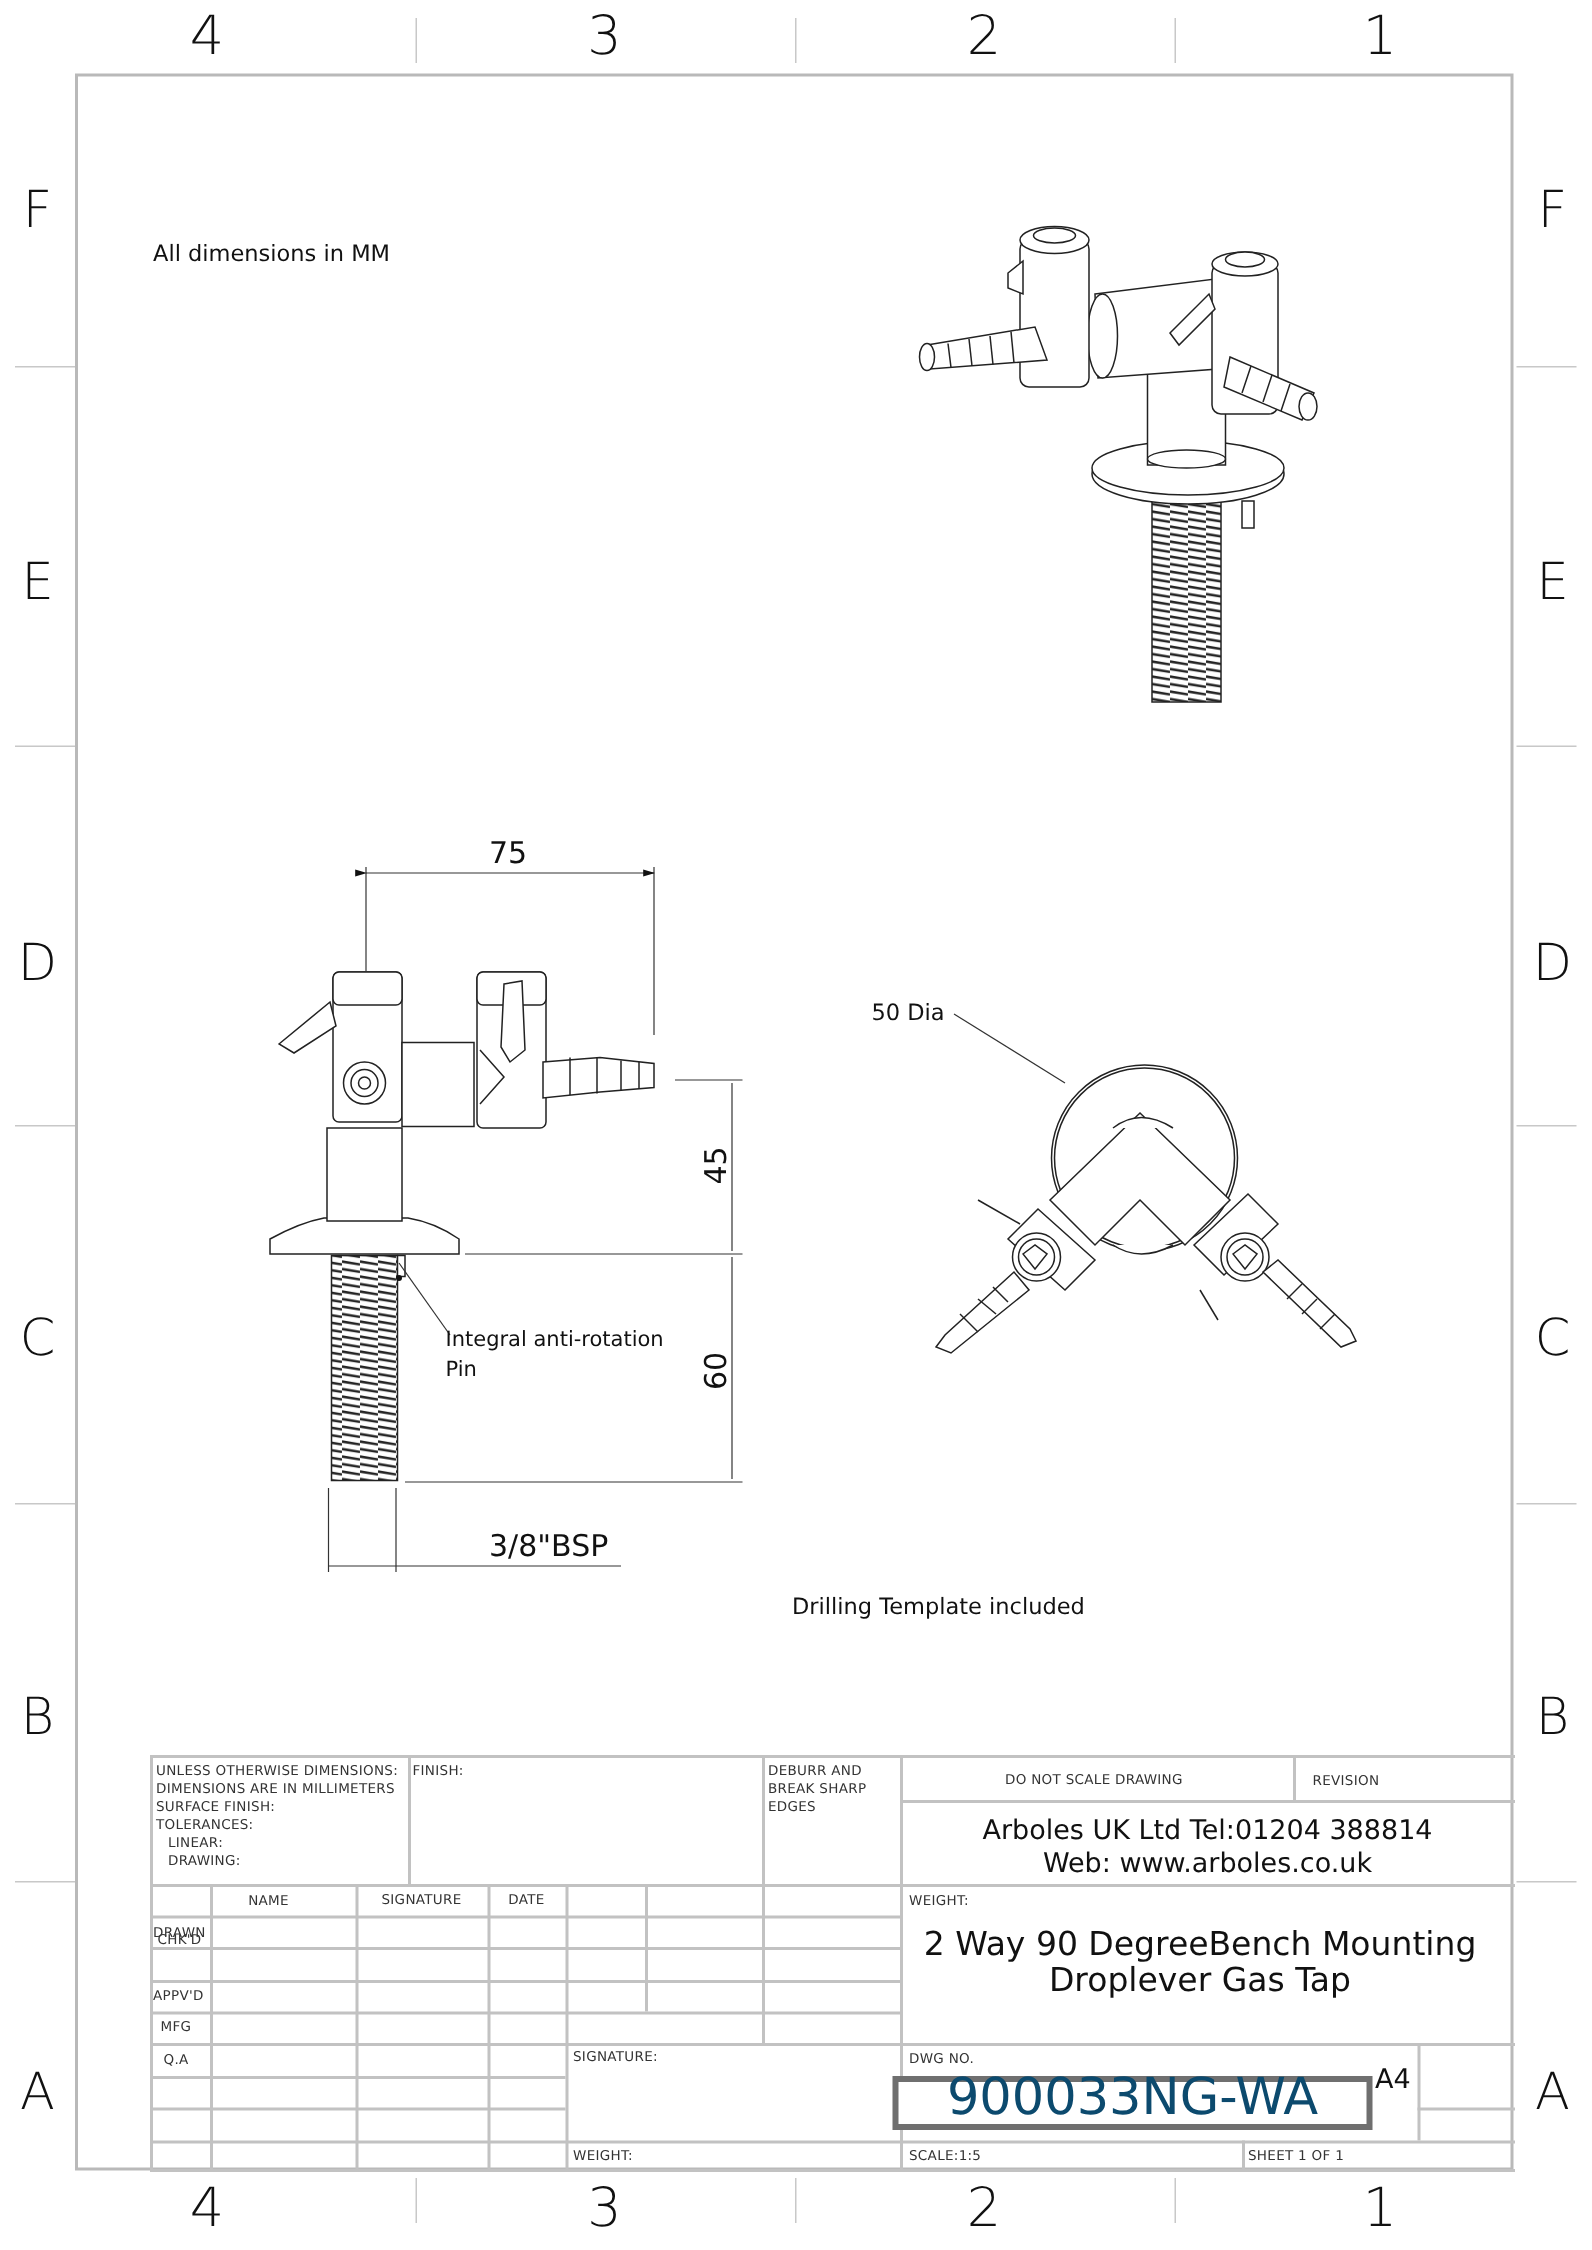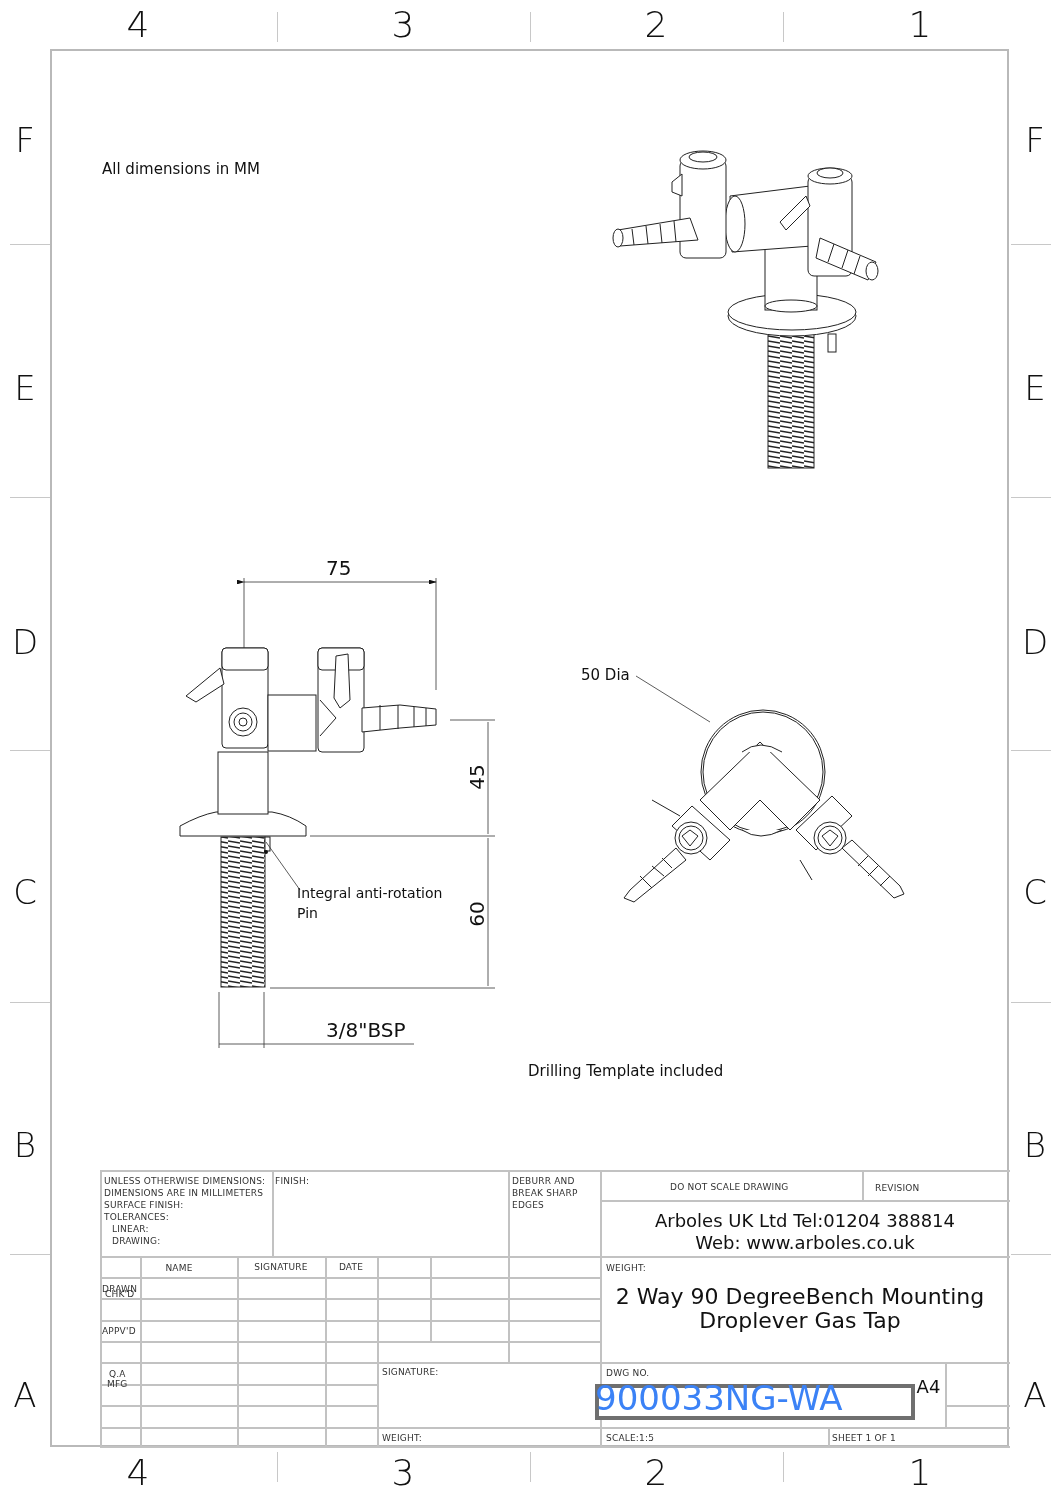--- a/index.html
+++ b/index.html
@@ -9,21 +9,21 @@
   .zone-row{position:absolute;font-size:34px;font-weight:300;width:30px;text-align:center;color:#111;}
   .tick-v{position:absolute;width:1px;height:30px;background:#c8c8c8;}
   .tick-h{position:absolute;height:1px;width:40px;background:#c8c8c8;}
   .note{position:absolute;font-size:15px;color:#111;white-space:nowrap;}
   .tb-line-h{position:absolute;height:2px;background:#c2c2c2;}
   .tb-line-v{position:absolute;width:2px;background:#c2c2c2;}
   .tiny{position:absolute;font-size:9px;color:#333;letter-spacing:0.2px;line-height:12px;white-space:nowrap;}
   .mid{position:absolute;font-size:18px;color:#111;white-space:nowrap;}
   .title{position:absolute;font-size:22px;color:#111;text-align:center;line-height:24px;}
   .dwg-box{position:absolute;left:595px;top:1384px;width:320px;height:36px;border:4px solid #6f6f6f;box-sizing:border-box;background:#fff;}
-  .dwg-no{position:absolute;left:595px;top:1378px;width:320px;text-align:left;font-size:34px;color:#3b82f6;}
+  .dwg-no{position:absolute;left:595px;top:1378px;width:320px;text-align:center;font-size:34px;color:#0c4a6e;}
   svg{position:absolute;left:0;top:0;}
 </style>
 </head>
 <body>
 
 <div class="frame"></div>
 
 <div class="zone-col" style="left:118px;top:4px;">4</div>
 <div class="zone-col" style="left:383px;top:4px;">3</div>
 <div class="zone-col" style="left:636px;top:4px;">2</div>
@@ -255,21 +255,21 @@
 <div class="mid" style="left:600px;top:1210px;width:410px;text-align:center;">Arboles UK Ltd Tel:01204 388814</div>
 <div class="mid" style="left:600px;top:1232px;width:410px;text-align:center;">Web: www.arboles.co.uk</div>
 
 <div class="tiny" style="left:140px;top:1262px;width:78px;text-align:center;">NAME</div>
 <div class="tiny" style="left:237px;top:1261px;width:88px;text-align:center;">SIGNATURE</div>
 <div class="tiny" style="left:325px;top:1261px;width:52px;text-align:center;">DATE</div>
 
 <div class="tiny" style="left:102px;top:1283px;">DRAWN</div>
 <div class="tiny" style="left:105px;top:1288px;">CHK'D</div>
 <div class="tiny" style="left:102px;top:1325px;">APPV'D</div>
-<div class="tiny" style="left:107px;top:1346px;margin-top:32px;">MFG</div>
+<div class="tiny" style="left:107px;top:1346px;">MFG</div>
 <div class="tiny" style="left:109px;top:1368px;">Q.A</div>
 
 <div class="tiny" style="left:382px;top:1366px;">SIGNATURE:</div>
 <div class="tiny" style="left:382px;top:1432px;">WEIGHT:</div>
 
 <div class="tiny" style="left:606px;top:1262px;">WEIGHT:</div>
 <div class="title" style="left:600px;top:1285px;width:400px;">2 Way 90 DegreeBench Mounting</div>
 <div class="title" style="left:600px;top:1309px;width:400px;">Droplever Gas Tap</div>
 
 <div class="tiny" style="left:606px;top:1367px;">DWG NO.</div>

